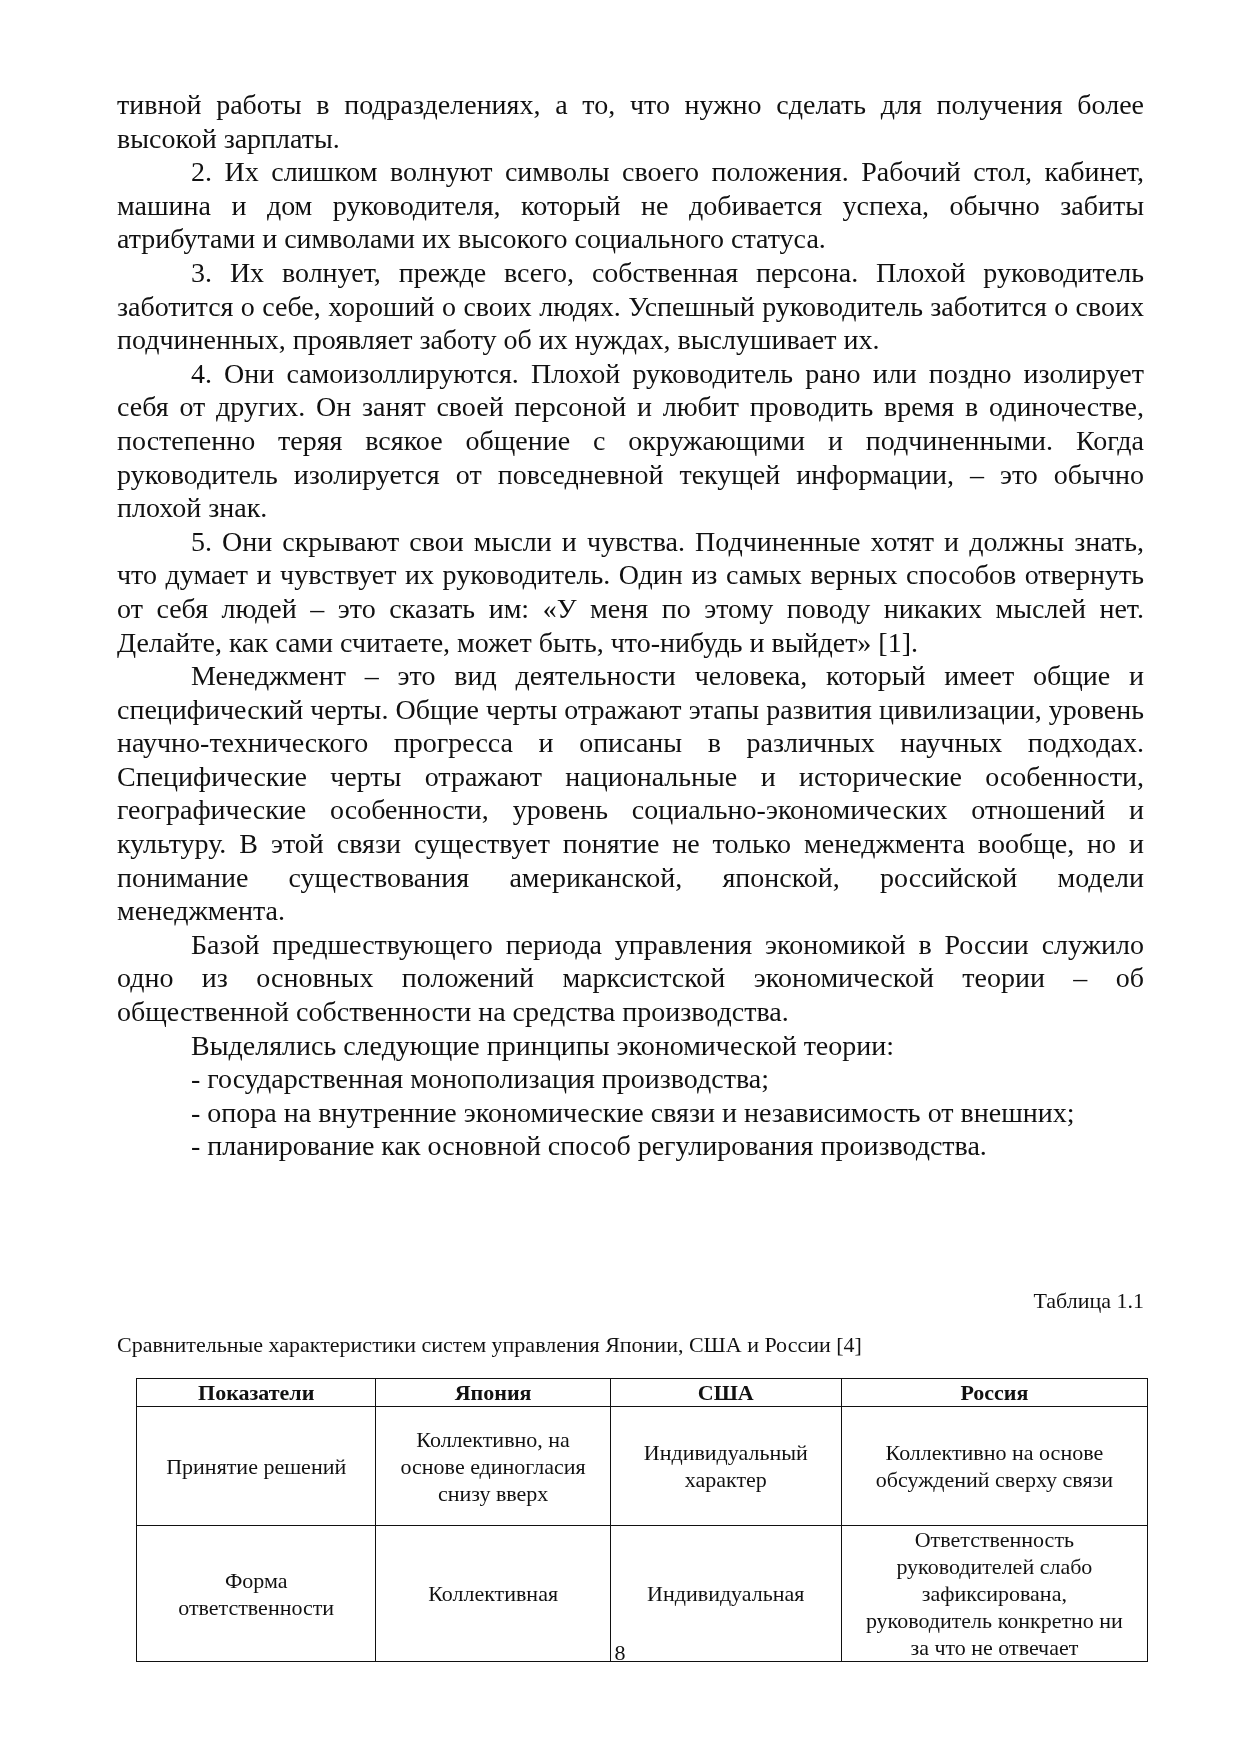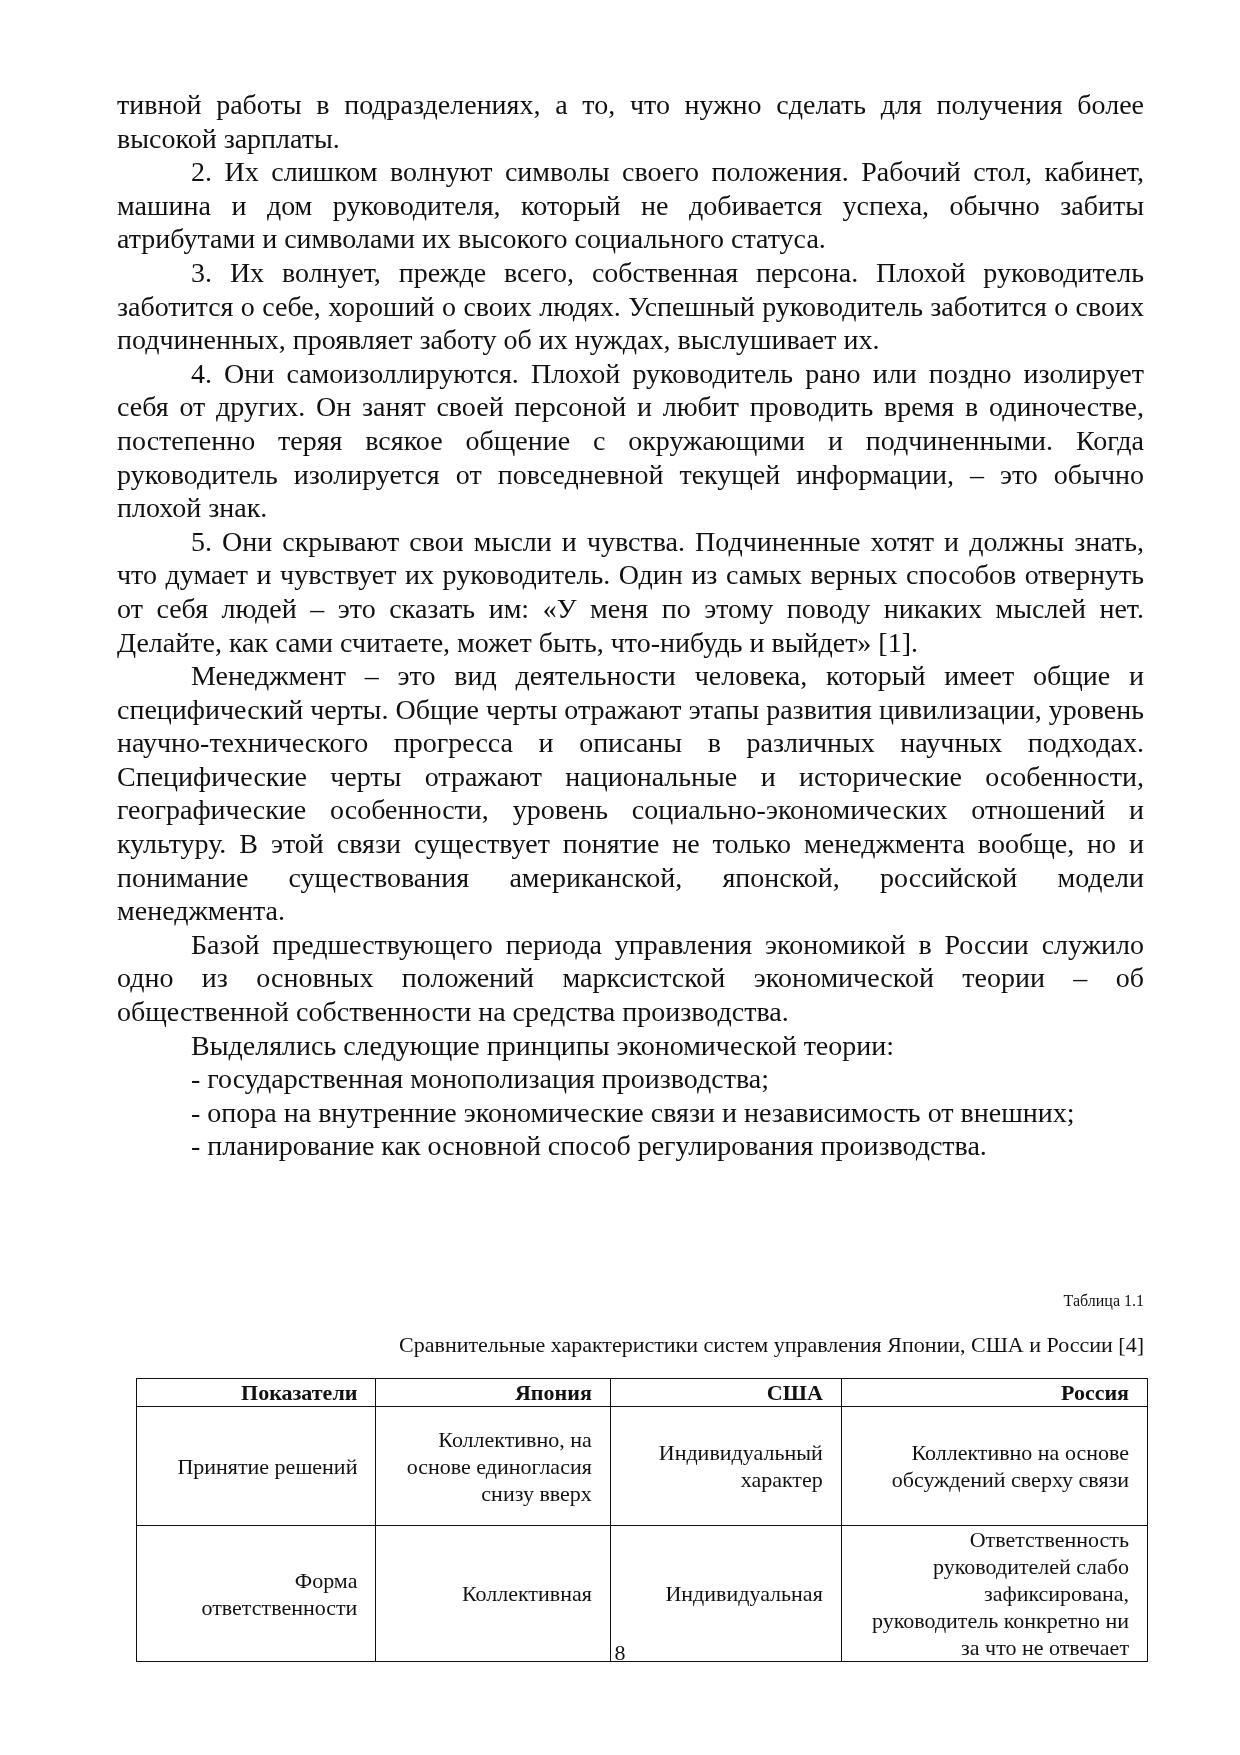--- a/index.html
+++ b/index.html
@@ -14,32 +14,32 @@
     text-align: justify; text-align-last: left;
   }
   .indent { text-indent: 74px; }
   .heading {
     font-weight: bold; font-size: 27.2px; line-height: 33.6px;
     margin: 29px 0 10px 0; padding-left: 74px;
   }
   .bullet { padding-left: 74px; text-indent: 0; text-align: left; }
   .table-label {
     position: absolute; left: 117px; width: 1027px; top: 1288px;
-    text-align: right; font-size: 16px; line-height: 26px;
+    text-align: right; font-size: 22px; line-height: 26px;
   }
   .table-caption {
     position: absolute; left: 117px; width: 1027px; top: 1332px;
-    text-align: right; font-size: 22px; line-height: 26px;
+    text-align: left; font-size: 22px; line-height: 26px;
   }
   table.cmp {
     position: absolute; left: 136px; top: 1378px; width: 1012px;
     border-collapse: collapse; font-size: 22px; line-height: 27px;
   }
   table.cmp th, table.cmp td {
-    border: 1.5px solid #111; text-align: right; vertical-align: middle;
+    border: 1.5px solid #111; text-align: center; vertical-align: middle;
     padding: 0 18px; font-weight: normal;
   }
   table.cmp th { font-weight: bold; height: 27px; line-height: 25px; }
   table.cmp tr.r1 td { height: 118px; }
   table.cmp tr.r2 td { height: 100px; }
   .c0 { width: 218px; } .c1 { width: 220px; margin-top: 8px; } .c2 { width: 204px; } .c3 { width: 306px; }
   .page-number {
     position: absolute; left: 0; width: 1240px; top: 1640px;
     text-align: center; font-size: 22px;
   }

